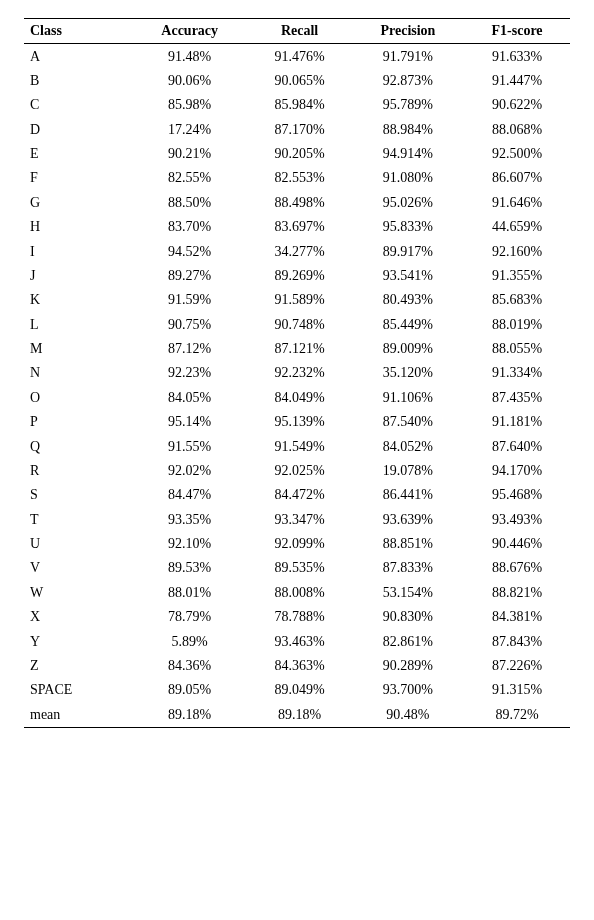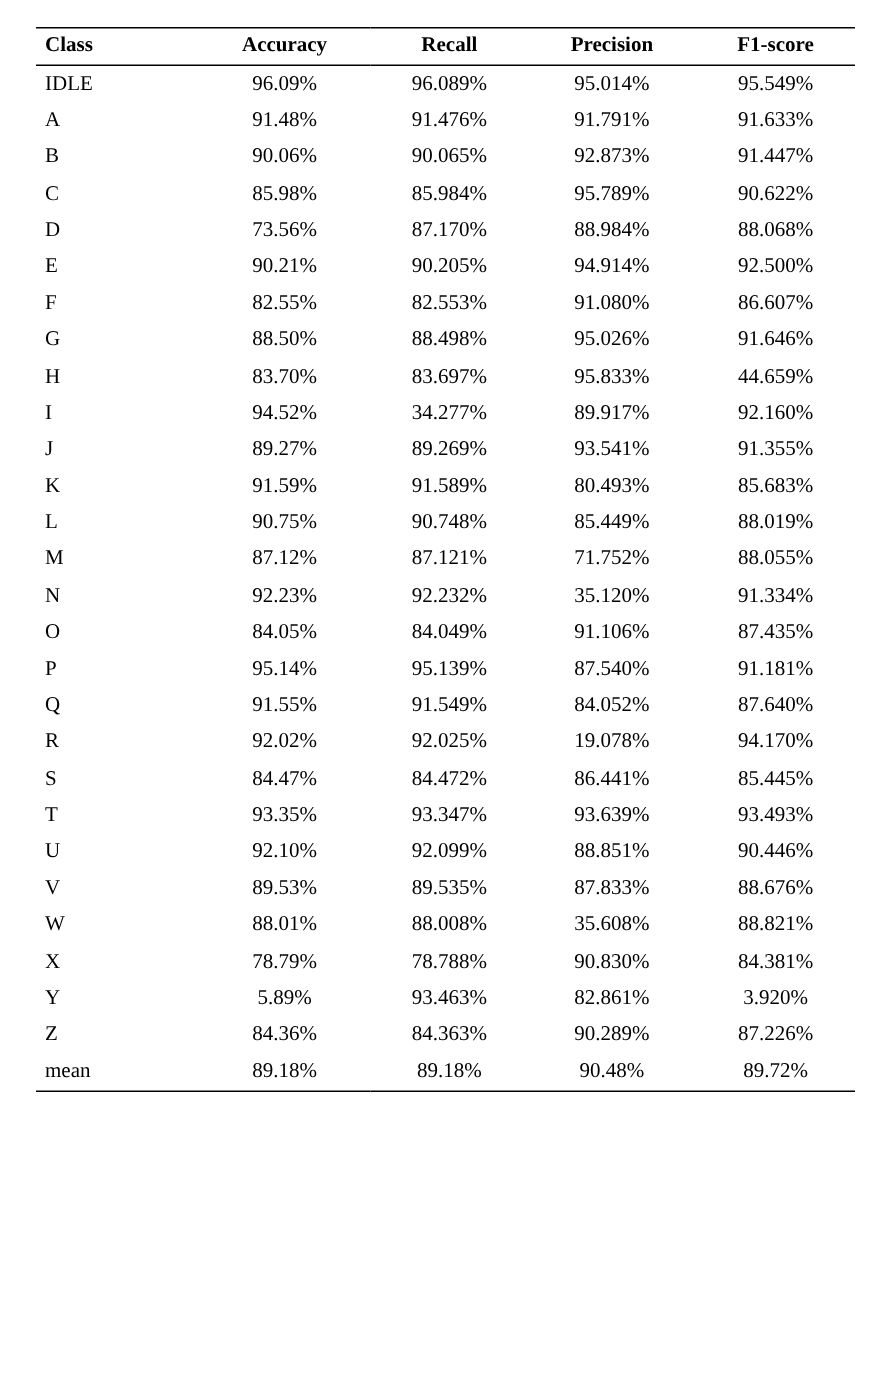--- a/index.html
+++ b/index.html
@@ -50,27 +50,20 @@
       <tr>
         <th class="class-col">Class</th>
         <th>Accuracy</th>
         <th>Recall</th>
         <th>Precision</th>
         <th>F1-score</th>
       </tr>
     </thead>
     <tbody id="rows-body">
 
-    <tr>
-          <td class="class-col">IDLE</td>
-          <td>96.09%</td>
-          <td>96.089%</td>
-          <td>95.014%</td>
-          <td>95.549%</td>
-        </tr>
         <tr>
           <td class="class-col">A</td>
           <td>91.48%</td>
           <td>91.476%</td>
           <td>91.791%</td>
           <td>91.633%</td>
         </tr>
         <tr>
           <td class="class-col">B</td>
           <td>90.06%</td>
@@ -80,21 +73,21 @@
         </tr>
         <tr>
           <td class="class-col">C</td>
           <td>85.98%</td>
           <td>85.984%</td>
           <td>95.789%</td>
           <td>90.622%</td>
         </tr>
         <tr>
           <td class="class-col">D</td>
-          <td>73.56%</td>
+          <td>17.24%</td>
           <td>87.170%</td>
           <td>88.984%</td>
           <td>88.068%</td>
         </tr>
         <tr>
           <td class="class-col">E</td>
           <td>90.21%</td>
           <td>90.205%</td>
           <td>94.914%</td>
           <td>92.500%</td>
@@ -145,21 +138,21 @@
           <td class="class-col">L</td>
           <td>90.75%</td>
           <td>90.748%</td>
           <td>85.449%</td>
           <td>88.019%</td>
         </tr>
         <tr>
           <td class="class-col">M</td>
           <td>87.12%</td>
           <td>87.121%</td>
-          <td>71.752%</td>
+          <td>89.009%</td>
           <td>88.055%</td>
         </tr>
         <tr>
           <td class="class-col">N</td>
           <td>92.23%</td>
           <td>92.232%</td>
           <td>35.120%</td>
           <td>91.334%</td>
         </tr>
         <tr>
@@ -188,21 +181,21 @@
           <td>92.02%</td>
           <td>92.025%</td>
           <td>19.078%</td>
           <td>94.170%</td>
         </tr>
         <tr>
           <td class="class-col">S</td>
           <td>84.47%</td>
           <td>84.472%</td>
           <td>86.441%</td>
-          <td>85.445%</td>
+          <td>95.468%</td>
         </tr>
         <tr>
           <td class="class-col">T</td>
           <td>93.35%</td>
           <td>93.347%</td>
           <td>93.639%</td>
           <td>93.493%</td>
         </tr>
         <tr>
           <td class="class-col">U</td>
@@ -215,43 +208,50 @@
           <td class="class-col">V</td>
           <td>89.53%</td>
           <td>89.535%</td>
           <td>87.833%</td>
           <td>88.676%</td>
         </tr>
         <tr>
           <td class="class-col">W</td>
           <td>88.01%</td>
           <td>88.008%</td>
-          <td>35.608%</td>
+          <td>53.154%</td>
           <td>88.821%</td>
         </tr>
         <tr>
           <td class="class-col">X</td>
           <td>78.79%</td>
           <td>78.788%</td>
           <td>90.830%</td>
           <td>84.381%</td>
         </tr>
         <tr>
           <td class="class-col">Y</td>
           <td>5.89%</td>
           <td>93.463%</td>
           <td>82.861%</td>
-          <td>3.920%</td>
+          <td>87.843%</td>
         </tr>
         <tr>
           <td class="class-col">Z</td>
           <td>84.36%</td>
           <td>84.363%</td>
           <td>90.289%</td>
           <td>87.226%</td>
+        </tr>
+        <tr>
+          <td class="class-col">SPACE</td>
+          <td>89.05%</td>
+          <td>89.049%</td>
+          <td>93.700%</td>
+          <td>91.315%</td>
         </tr>
       </tbody>
     <tfoot>
       <tr class="sep-above">
         <td class="class-col">mean</td>
         <td>89.18%</td>
         <td>89.18%</td>
         <td>90.48%</td>
         <td>89.72%</td>
       </tr>

